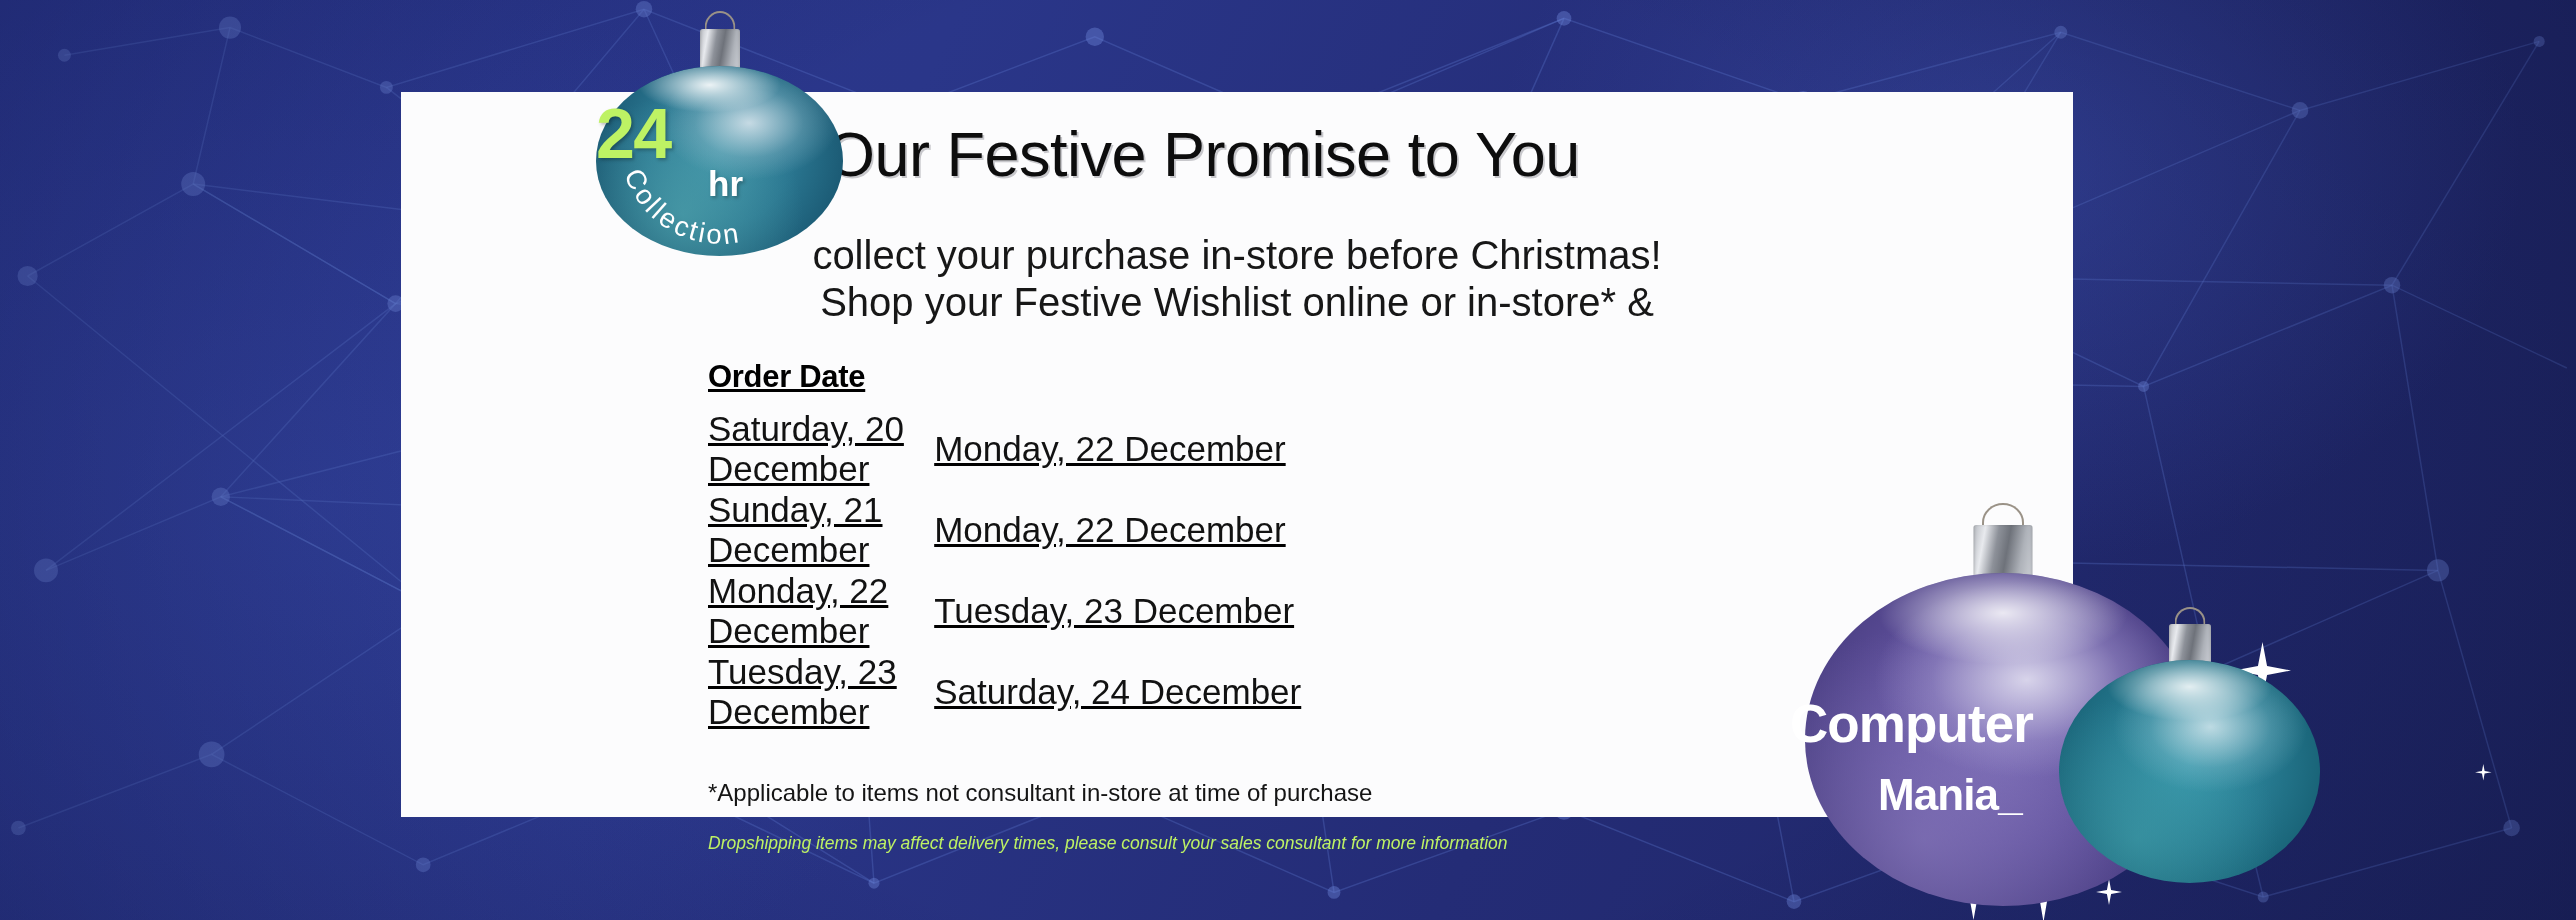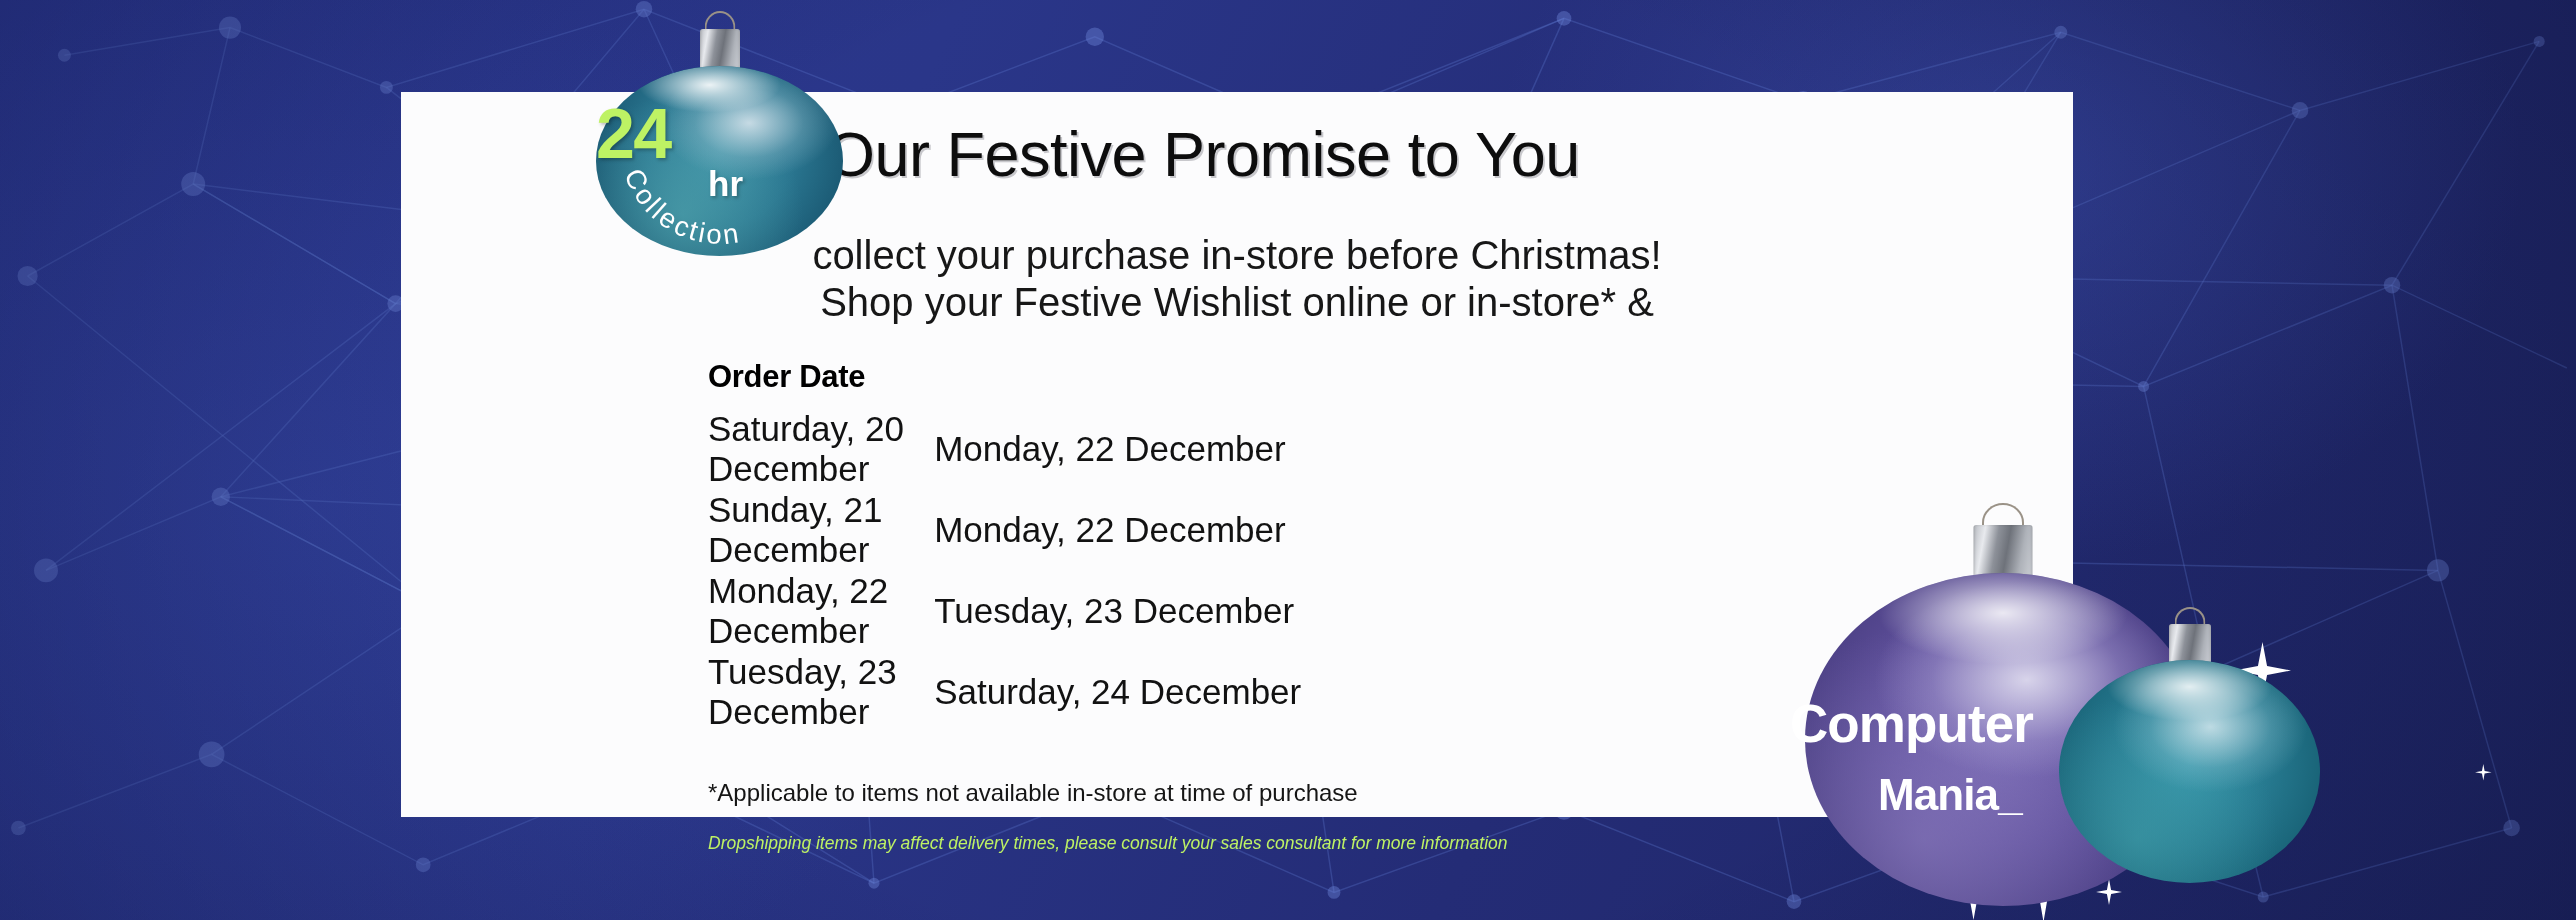--- a/index.html
+++ b/index.html
@@ -46,21 +46,21 @@
   }
   .subtitle {
     position:absolute; left:401px; top:232px;
     width:1672px; text-align:center;
     font-size:40px; line-height:1.18; color:#171717;
     font-weight:300;
   }
   .subtitle span { display:block; }
 
   
-  .table { position:absolute; left:401px; top:359px; width:1672px; }
+  .table { position:absolute; left:401px; top:359px; width:1672px;text-decoration:underline; }
   .t-row { display:flex; }
   .t-head { font-size:31px; font-weight:700; color:#000; letter-spacing:-0.3px; }
   .t-cell { font-size:35px; font-weight:300; color:#121212; }
   .col-a { width:524px; padding-left:307px; }
   .col-b { flex:1; padding-left:0px; }
   .t-head-row { margin-bottom:20px; }
   .t-body-row { margin-bottom:13px; height:68px; display:flex; align-items:center; }
   .t-body-row .col-a, .t-body-row .col-b { display:flex; align-items:center; height:100%; }
   .col-b-in { padding-left:9.2px; }
 
@@ -282,21 +282,21 @@
     <div class="t-row t-body-row">
       <div class="col-a t-cell">Monday, 22 December</div>
       <div class="col-b col-b-in t-cell">Tuesday, 23 December</div>
     </div>
     <div class="t-row t-body-row">
       <div class="col-a t-cell">Tuesday, 23 December</div>
       <div class="col-b col-b-in t-cell">Saturday, 24 December</div>
     </div>
   </div>
 
-  <div class="note">*Applicable to items not available in-store at time of purchase</div>
+  <div class="note">*Applicable to items not consultant in-store at time of purchase</div>
   <div class="fineprint">Dropshipping items may affect delivery times, please consult your sales consultant for more information</div>
 
   <div class="orn" id="badge24">
     <div class="orn-loop"></div>
     <div class="orn-cap"></div>
     <div class="orn-ball"></div>
     <div class="b24-num">24</div>
     <div class="b24-hr">hr</div>
     <svg class="b24-arc" viewBox="0 0 268 268">
       <defs>

